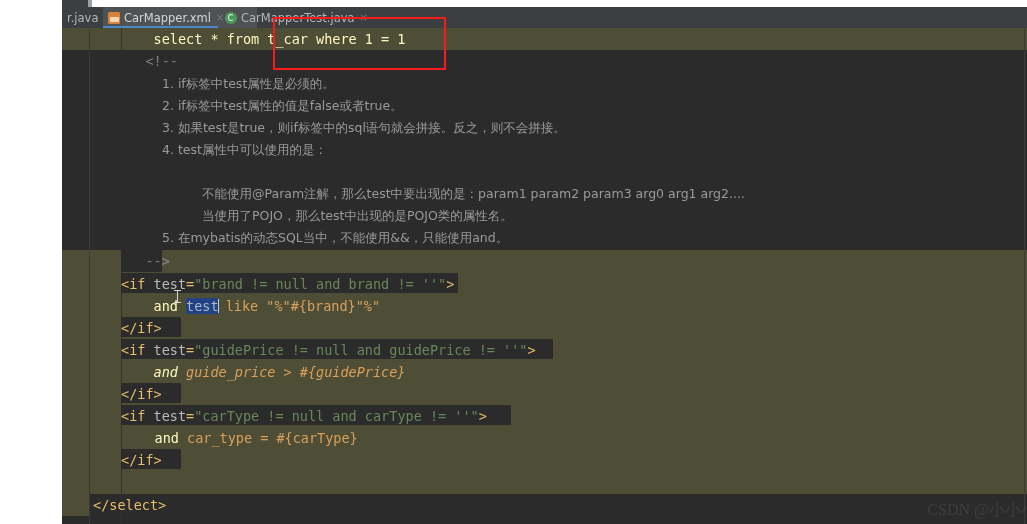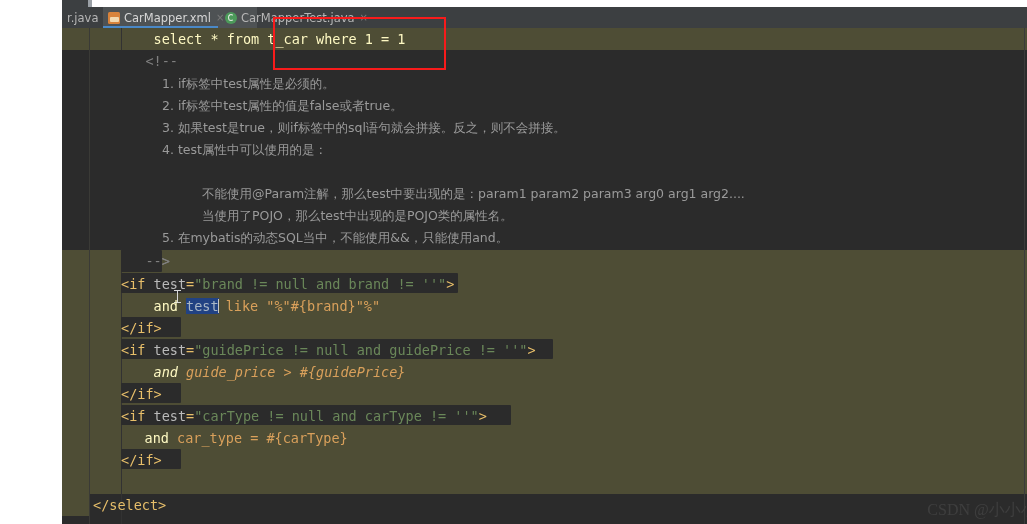--- a/index.html
+++ b/index.html
@@ -139,21 +139,21 @@
     <div class="line" style="left:59px;top:311px;z-index:2;"><span class="tag">&lt;if</span><span class="plain"> </span><span class="attr">test</span><span class="tag">=</span><span class="str">"guidePrice != null and guidePrice != ''"</span><span class="tag">&gt;</span></div>
 
     <div class="line" style="left:59px;top:333px;z-index:2;font-style:italic;"><span class="plain">    </span><span class="kw">and</span><span class="plain"> </span><span class="orange">guide_price &gt; #{guidePrice}</span></div>
 
     <div class="pill" style="left:59px;top:355px;width:60px;"></div>
     <div class="line" style="left:59px;top:355px;z-index:2;"><span class="tag">&lt;/if&gt;</span></div>
 
     <div class="pill" style="left:59px;top:377px;width:390px;"></div>
     <div class="line" style="left:59px;top:377px;z-index:2;"><span class="tag">&lt;if</span><span class="plain"> </span><span class="attr">test</span><span class="tag">=</span><span class="str">"carType != null and carType != ''"</span><span class="tag">&gt;</span></div>
 
-    <div class="line" style="left:50px;top:399px;z-index:2;"><span class="plain">    </span><span class="kw">and</span><span class="plain"> </span><span class="orange">car_type = #{carType}</span></div>
+    <div class="line" style="left:60px;top:399px;z-index:2;"><span class="plain">    </span><span class="kw">and</span><span class="plain"> </span><span class="orange">car_type = #{carType}</span></div>
 
     <div class="pill" style="left:59px;top:421px;width:60px;"></div>
     <div class="line" style="left:59px;top:421px;z-index:2;"><span class="tag">&lt;/if&gt;</span></div>
 
     <div class="line" style="left:31px;top:466px;z-index:2;"><span class="tag">&lt;/select&gt;</span></div>
 
     <div class="band" style="left:0;top:466px;width:27px;height:22px;"></div>
 
   </div>
 

